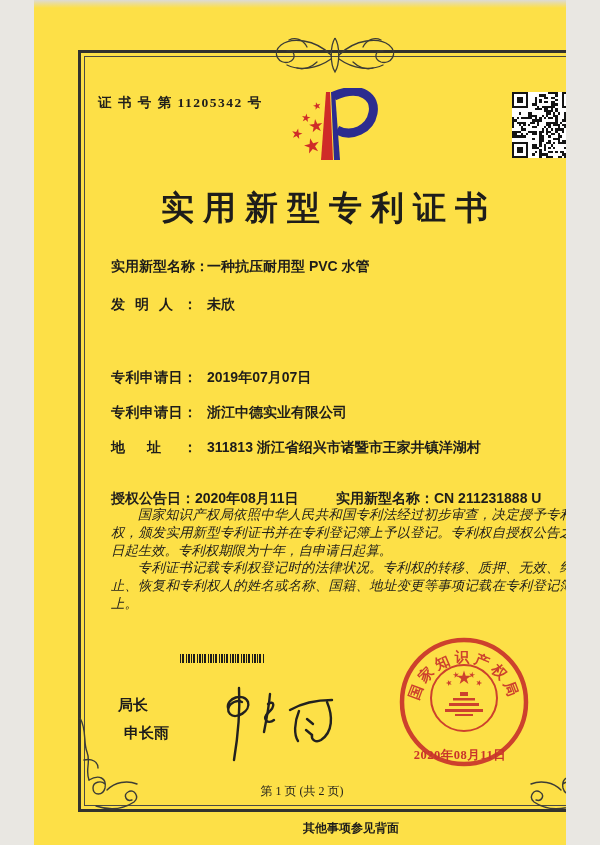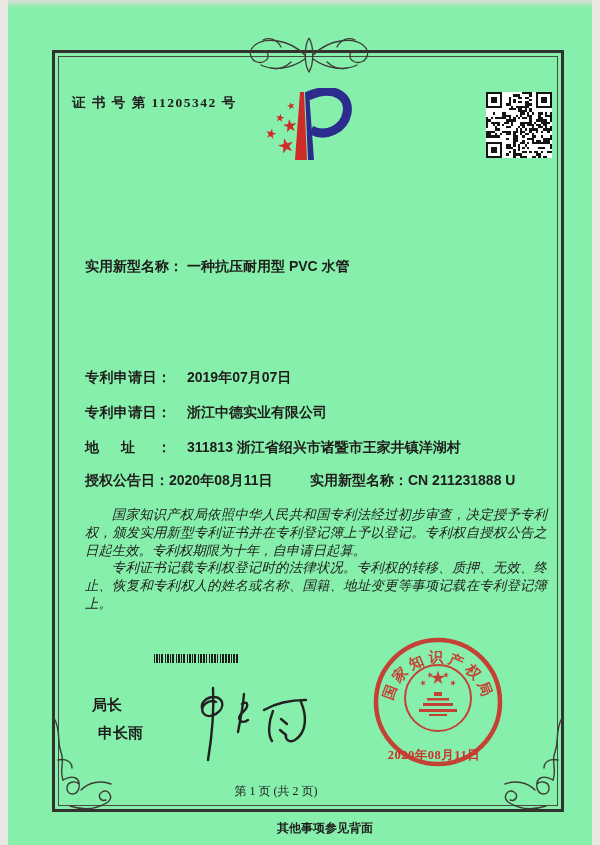--- a/index.html
+++ b/index.html
@@ -1,18 +1,18 @@
 <!DOCTYPE html>
 <html><head>
 <meta charset="utf-8">
 <style>
   html,body{margin:0;padding:0;background:#e9e7e2;}
   .page{
-    position:relative;width:584px;height:845px;margin:0 auto;
-    background:#86efac;overflow:hidden;
+    position:relative;width:532px;height:845px;margin:0 auto;
+    background:#fde047;overflow:hidden;
     font-family:"Liberation Serif", serif;color:#1e1d1b;
   }
   .page::before{
     content:"";position:absolute;left:0;top:0;width:100%;height:8px;
     background:linear-gradient(#dedbd4,rgba(252,251,247,0));pointer-events:none;
   }
   .frame{
     position:absolute;left:44px;top:50px;width:506px;height:756px;
     border:3px solid #32322e;
   }
@@ -22,21 +22,21 @@
   }
   .abs{position:absolute;}
   .cert-no{left:64px;top:94px;font-size:13.5px;font-weight:700;letter-spacing:1.5px;}
   .title{
     left:45px;top:186px;width:500px;text-align:center;
     font-size:33px;font-weight:700;letter-spacing:9px;
   }
   .field-row{left:77px;width:470px;font-family:"Liberation Sans",sans-serif;
     font-size:14px;font-weight:700;white-space:nowrap;}
   .fl{display:inline-block;width:86px;text-align:justify;text-align-last:justify;}
-  .fv{margin-left:16px;}
+  .fv{margin-left:10px;}
   .grant-pair2{position:absolute;left:225px;top:0;}
   .paras{
     left:77px;top:506px;width:462px;
     font-size:13.4px;line-height:17.8px;font-style:italic;
     text-align:justify;
   }
   .paras p{margin:0;text-indent:2em;}
   .signer{left:84px;font-family:Liberation Mono, monospace;font-size:15px;font-weight:700;}
   .barcode{
     left:146px;top:654px;width:84px;height:9px;
@@ -388,34 +388,38 @@
         <rect x="16" y="28" width="1" height="1"></rect>
         <rect x="17" y="28" width="1" height="1"></rect>
         <rect x="20" y="28" width="1" height="1"></rect>
         <rect x="21" y="28" width="1" height="1"></rect>
         <rect x="23" y="28" width="1" height="1"></rect>
         <rect x="25" y="28" width="1" height="1"></rect>
         <rect x="26" y="28" width="1" height="1"></rect>
       </g>
   </svg>
 
+  <div class="abs title">实用新型专利证书</div>
 
   <div class="abs field-row" style="top:258px;">
     <span class="fl">实用新型名称：</span><span class="fv">一种抗压耐用型 PVC 水管</span>
   </div>
+  <div class="abs field-row" style="top:296px;">
+    <span class="fl">发明人：</span><span class="fv">未欣</span>
+  </div>
   <div class="abs field-row" style="top:369px;">
     <span class="fl">专利申请日：</span><span class="fv">2019年07月07日</span>
   </div>
   <div class="abs field-row" style="top:404px;">
     <span class="fl">专利申请日：</span><span class="fv">浙江中德实业有限公司</span>
   </div>
   <div class="abs field-row" style="top:439px;">
     <span class="fl">地址：</span><span class="fv">311813 浙江省绍兴市诸暨市王家井镇洋湖村</span>
   </div>
-  <div class="abs field-row" style="top:472px;">
+  <div class="abs field-row" style="top:490px;">
     <span>授权公告日：</span><span>2020年08月11日</span>
     <span class="grant-pair2">
       <span>实用新型名称：</span><span>CN 211231888 U</span>
     </span>
   </div>
 
   <div class="abs paras">
     <p>国家知识产权局依照中华人民共和国专利法经过初步审查，决定授予专利权，颁发实用新型专利证书并在专利登记簿上予以登记。专利权自授权公告之日起生效。专利权期限为十年，自申请日起算。</p>
     <p>专利证书记载专利权登记时的法律状况。专利权的转移、质押、无效、终止、恢复和专利权人的姓名或名称、国籍、地址变更等事项记载在专利登记簿上。</p>
   </div>

